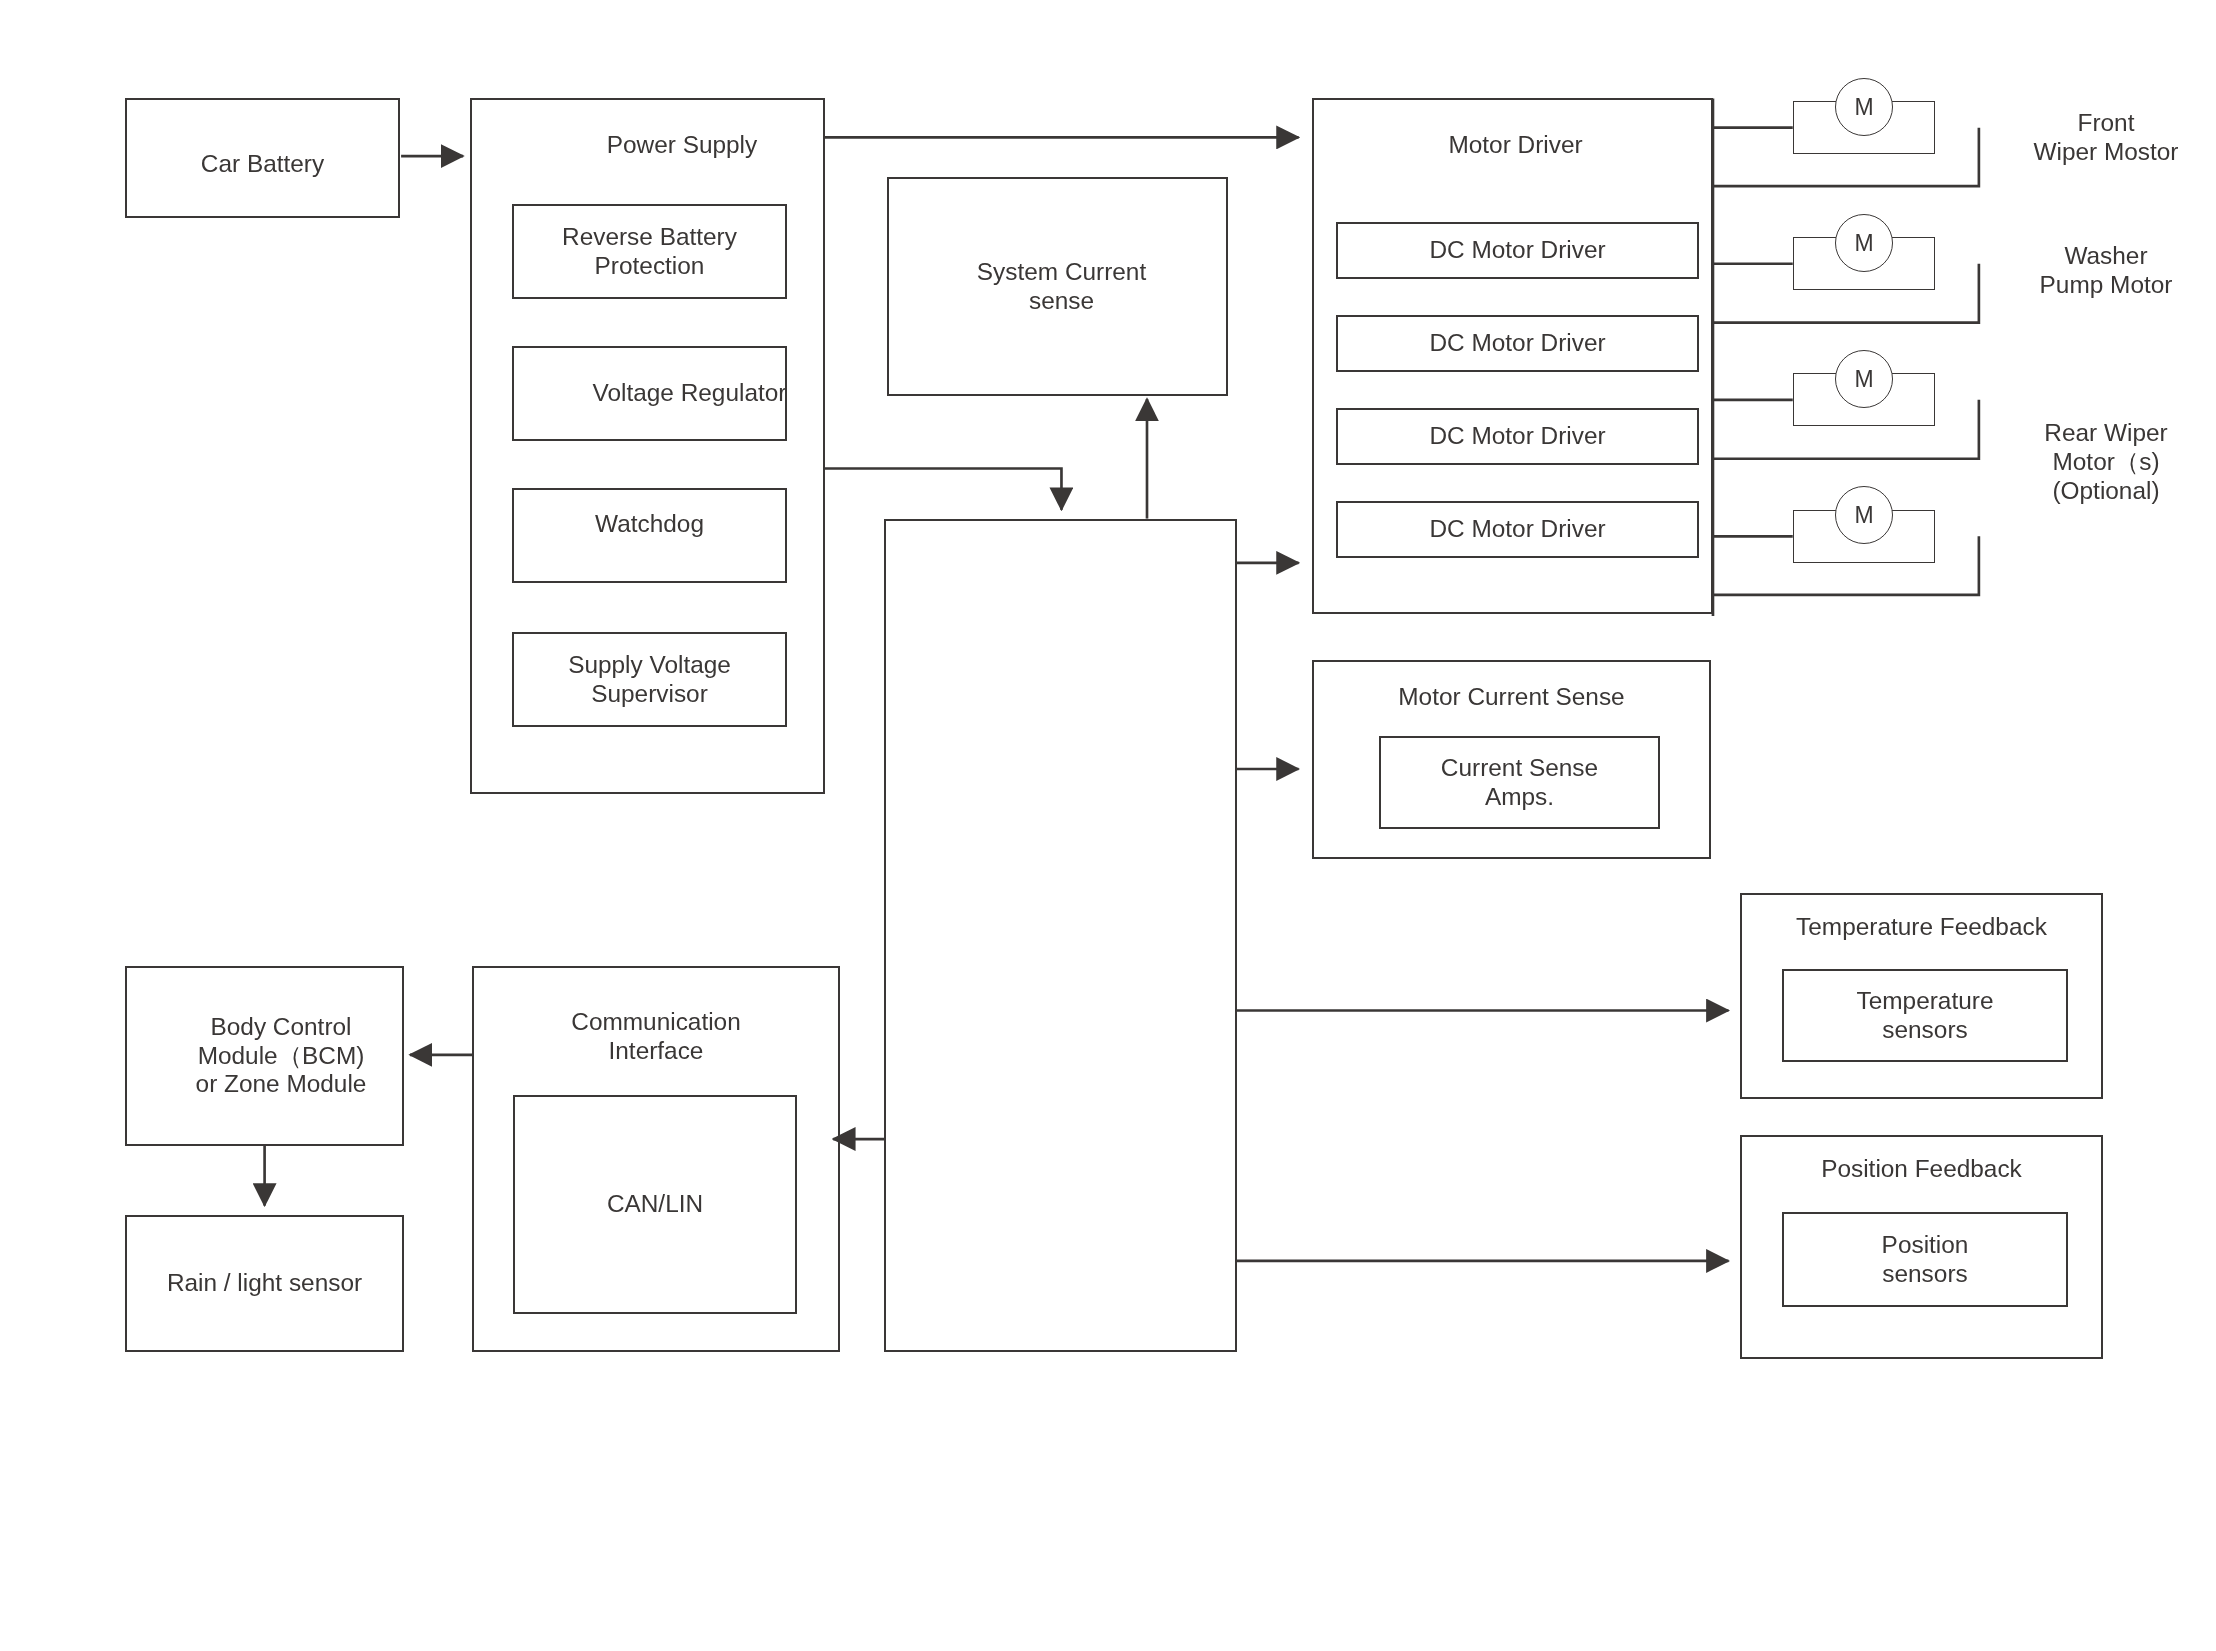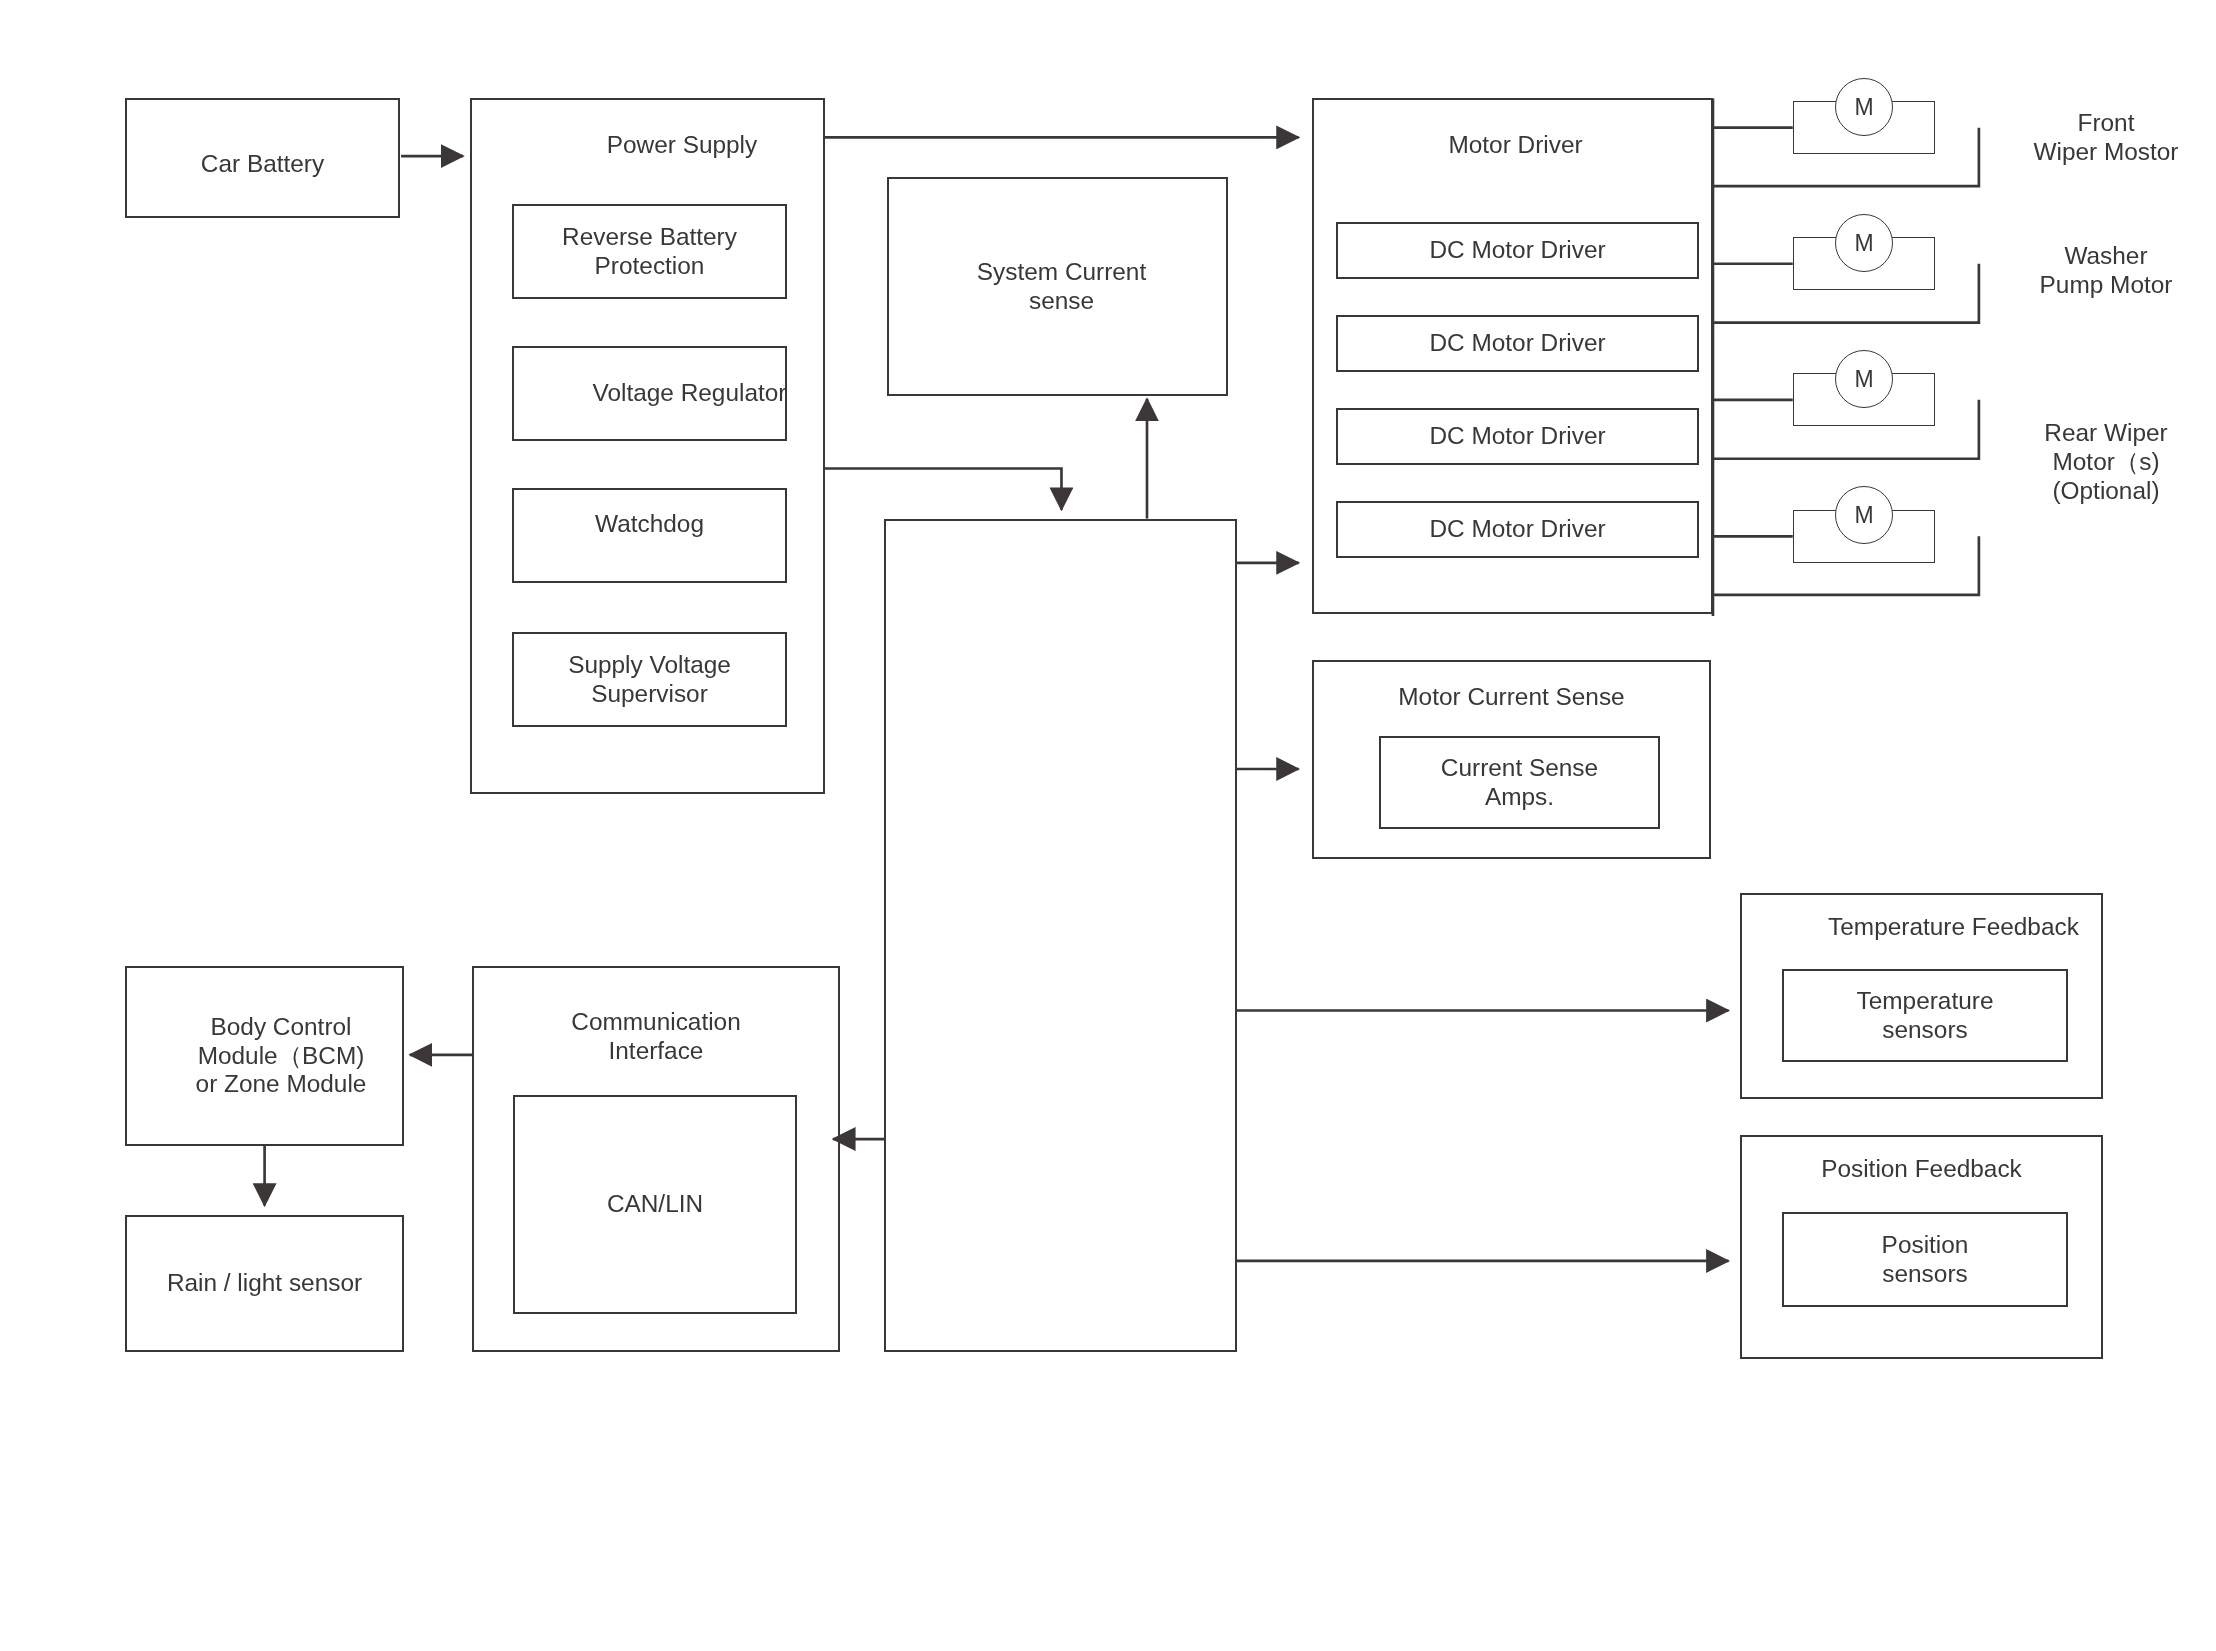--- a/index.html
+++ b/index.html
@@ -163,21 +163,21 @@
 Motor（s)
 (Optional)</div>
 
   <div class="box" style="left:1312px;top:660px;width:399px;height:199px;"></div>
   <div class="lbl" style="left:1312px;top:683px;width:399px;">Motor Current Sense</div>
   <div class="subbox" style="left:1379px;top:736px;width:281px;height:93px;"></div>
   <div class="lbl lbl-center" style="left:1379px;top:736px;width:281px;height:93px;">Current Sense
 Amps.</div>
 
   <div class="box" style="left:1740px;top:893px;width:363px;height:206px;"></div>
-  <div class="lbl" style="left:1740px;top:913px;width:363px;margin-left:32px;">Temperature Feedback</div>
+  <div class="lbl" style="left:1740px;top:913px;width:363px;">Temperature Feedback</div>
   <div class="subbox" style="left:1782px;top:969px;width:286px;height:93px;"></div>
   <div class="lbl lbl-center" style="left:1782px;top:969px;width:286px;height:93px;">Temperature
 sensors</div>
 
   <div class="box" style="left:1740px;top:1135px;width:363px;height:224px;"></div>
   <div class="lbl" style="left:1740px;top:1155px;width:363px;">Position Feedback</div>
   <div class="subbox" style="left:1782px;top:1212px;width:286px;height:95px;"></div>
   <div class="lbl lbl-center" style="left:1782px;top:1212px;width:286px;height:95px;">Position
 sensors</div>
 

